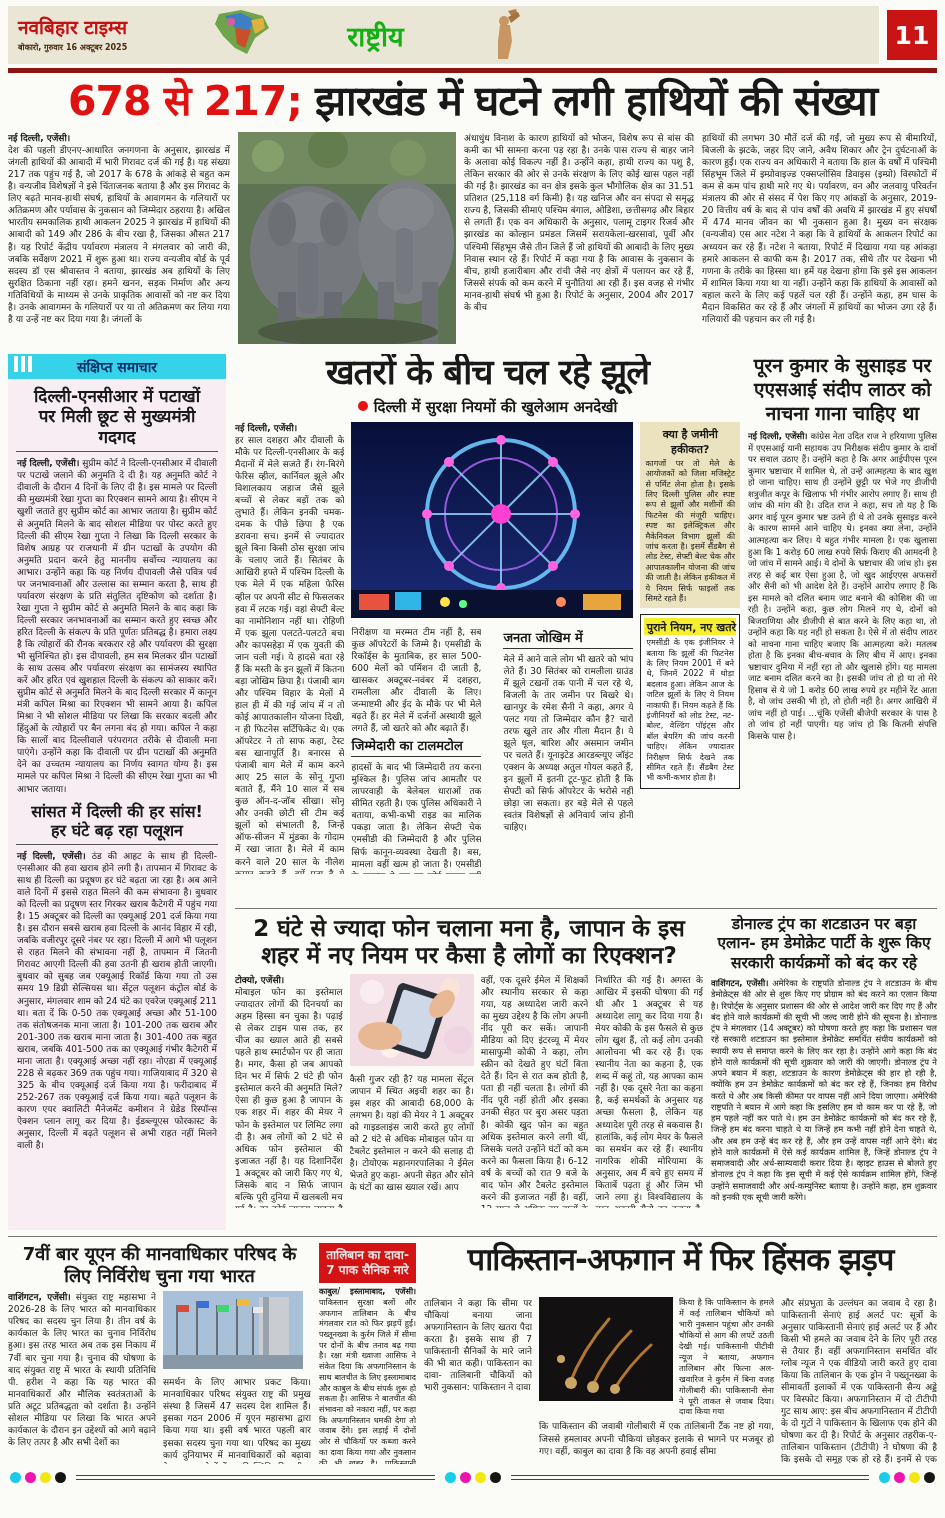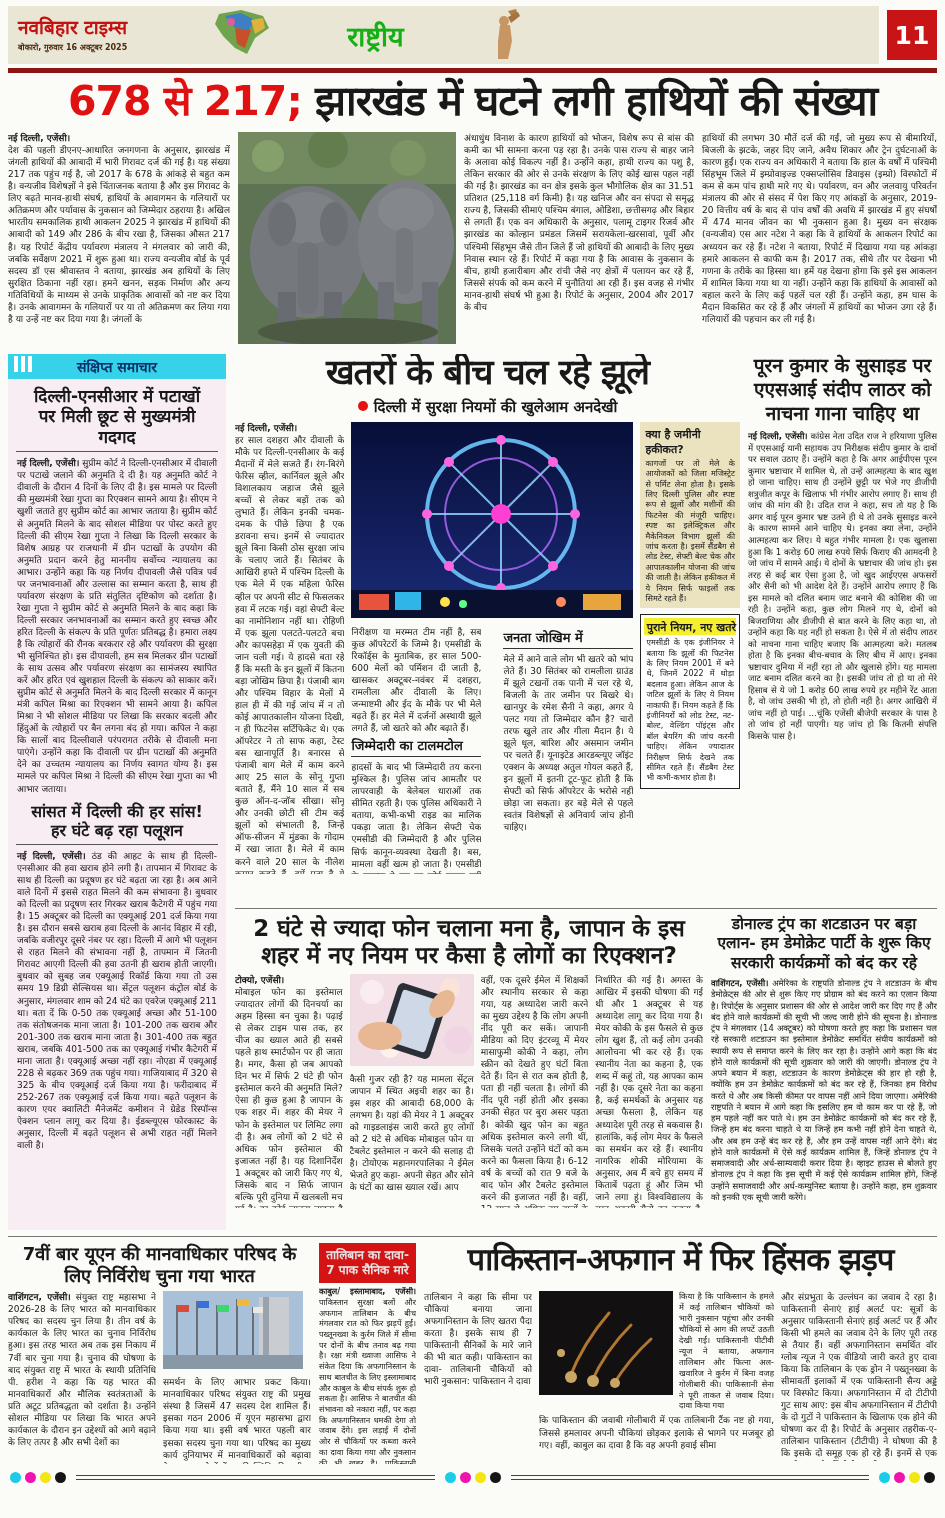--- a/index.html
+++ b/index.html
@@ -41,21 +41,21 @@
   .swings-sub{display:flex;align-items:center;justify-content:center;gap:6px;font-size:15px;font-weight:bold;margin:5px 0 6px}
   .dot{width:10px;height:10px;border-radius:50%;background:#e81111;display:inline-block}
   .swings-body{display:flex;gap:7px;height:452px;overflow:hidden}
   .sw-col1{width:110px}
   .sw-mid{width:282px;display:flex;flex-direction:column;gap:4px}
   .sw-belows{display:flex;gap:22px;flex:1;overflow:hidden}
   .sw-colb,.sw-colc{flex:1}
   .crosshead{font-size:13px;font-weight:bold;line-height:1.15;border-bottom:1px solid #333;margin:5px 0 4px;padding-bottom:2px}
   .sw-boxes{width:100px;display:flex;flex-direction:column;gap:6px}
   .box-reality{background:#ebe3c0;padding:4px 5px}
-  .box-reality .box-title{font-size:11px;font-weight:bold;margin-bottom:3px}
+  .box-reality .box-title{font-size:11px;font-weight:bold;text-align:center;margin-bottom:3px}
   .box-rules{border:1px solid #222;padding:4px 5px;background:#fff}
   .box-rules .box-title{font-size:11px;font-weight:bold;text-align:right;background:#f6ef2e;margin:-1px -2px 3px;padding:1px 0}
   .box-body{font-size:8px;line-height:1.3;text-align:justify}
   .pooran{flex:1;display:flex;flex-direction:column}
   .pooran-hl{font-size:19px;font-weight:bold;text-align:center;line-height:1.25;margin-bottom:6px}
   .pooran .bt{font-size:8.6px;flex:1}
   .row-b{display:flex;gap:8px;border-top:1px solid #777;margin-top:6px;padding-top:6px;height:300px;overflow:hidden}
   .phone-art{width:468px}
   .phone-hl{font-size:23px;font-weight:bold;text-align:center;line-height:1.15;margin-bottom:6px}
   .phone-cols{display:flex;gap:7px;height:238px;overflow:hidden}
@@ -67,21 +67,21 @@
   .band3{display:flex;gap:8px;border-top:1px solid #777;margin-top:6px;padding-top:6px;height:228px;overflow:hidden}
   .un-art{width:303px}
   .un-hl{font-size:18px;font-weight:bold;text-align:center;line-height:1.2;margin-bottom:5px}
   .un-cols{display:flex;gap:7px;height:176px;overflow:hidden}
   .un-col{flex:1}
   .un-col2{display:flex;flex-direction:column;gap:3px}
   .taliban{width:97px;display:flex;flex-direction:column}
   .taliban-head{background:#d41414;color:#e5e5e5;font-weight:bold;font-size:12px;text-align:center;line-height:1.25;padding:5px 3px}
   .taliban .bt{font-size:8px;margin-top:4px;flex:1}
   .pak-art{flex:1}
-  .pak-hl{font-size:31px;font-weight:bold;text-align:center;line-height:1.05;letter-spacing:-1px;margin-bottom:15px}
+  .pak-hl{font-size:31px;font-weight:bold;text-align:center;line-height:1.05;letter-spacing:-1px;margin-bottom:21px}
   .pak-body{display:flex;gap:7px;height:170px;overflow:hidden}
   .pak-col1{width:108px}
   .pak-midwrap{width:235px;display:flex;flex-direction:column;gap:3px}
   .pak-midrow{display:flex;gap:6px}
   .pak-col3{flex:1}
   
   .regstrip{display:flex;align-items:center;gap:10px;margin:8px 2px 0}
   .regdots{display:flex;gap:4px}
   .regdots i{width:11px;height:11px;border-radius:50%;display:block}
   .c-c{background:#19cde8}.c-m{background:#f013ae}.c-y{background:#f2e713}.c-k{background:#151515}

